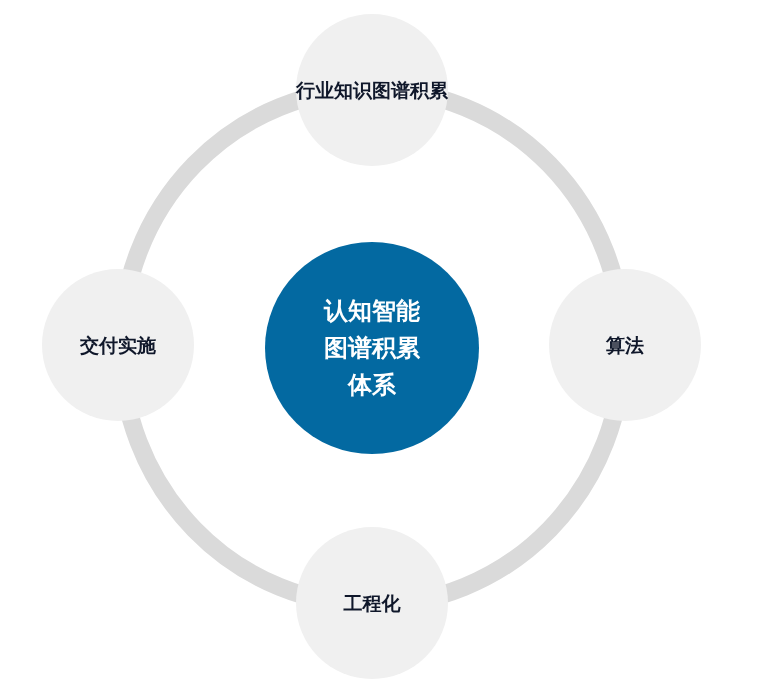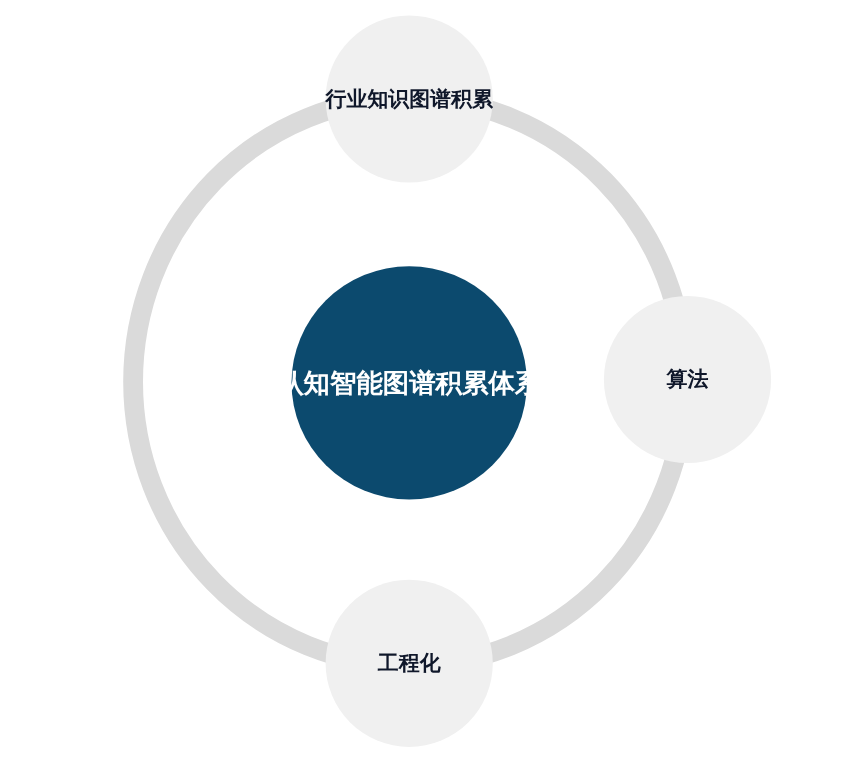--- a/index.html
+++ b/index.html
@@ -66,23 +66,24 @@
       width: 152px;
       height: 152px;
     }
     .center-node {
       position: absolute;
       left: 265px;
       top: 242px;
       width: 214px;
       height: 212px;
       border-radius: 50%;
-      background: #0c4a6e;
+      background: #0369a1;
       color: #ffffff;
       display: flex;
+      flex-direction: column;
       align-items: center;
       justify-content: center;
       text-align: center;
       font-size: 24px;
       font-weight: bold;
       line-height: 37px;
     }
     .line {
       display: block;
       white-space: nowrap;
@@ -103,20 +104,23 @@
   </div>
 
   <div class="node node-bottom">
     <span class="line">工程化</span>
   </div>
 
   <div class="node node-right">
     <span class="line">算法</span>
   </div>
 
+  <div class="node node-left">
+    <span class="line">交付实施</span>
+  </div>
 
   <div class="center-node">
     <span class="line">认知智能</span>
     <span class="line">图谱积累</span>
     <span class="line">体系</span>
   </div>
 
 </div>
 
 </body></html>

